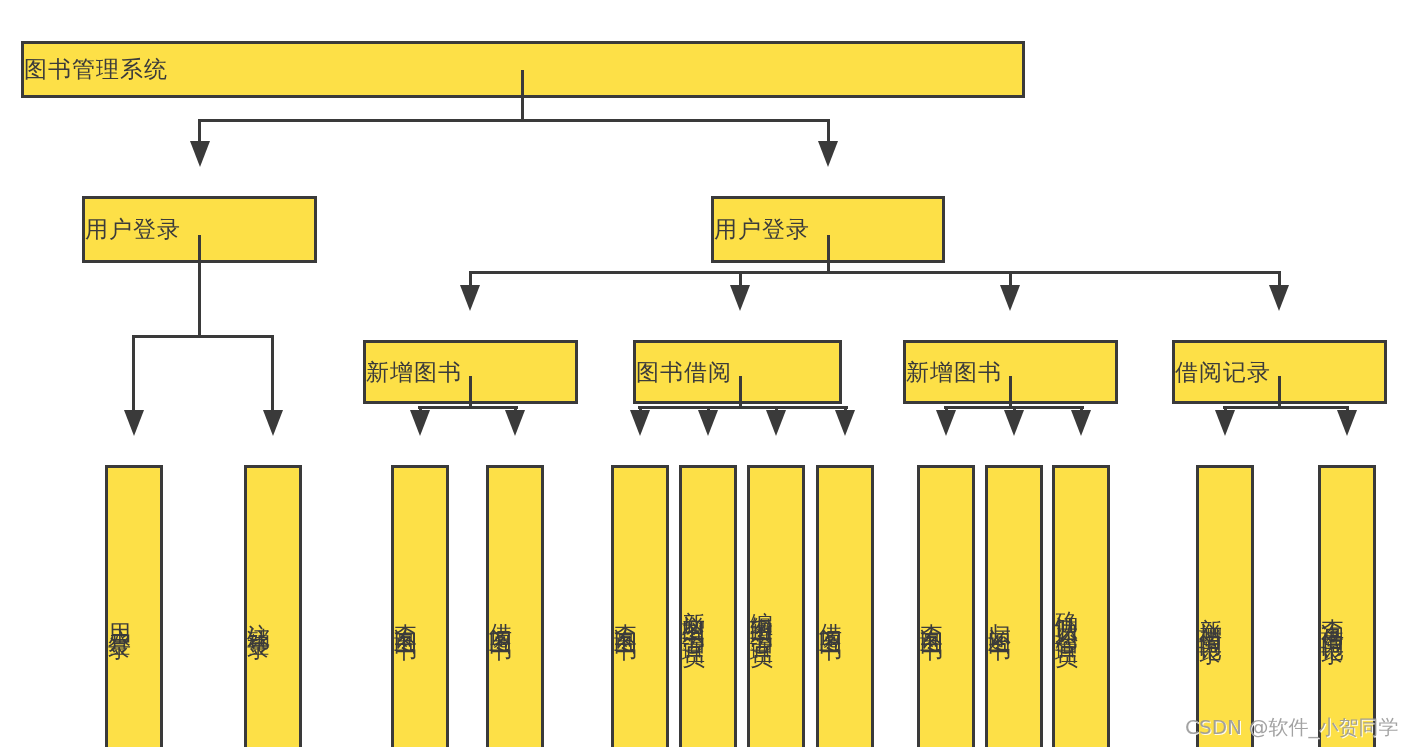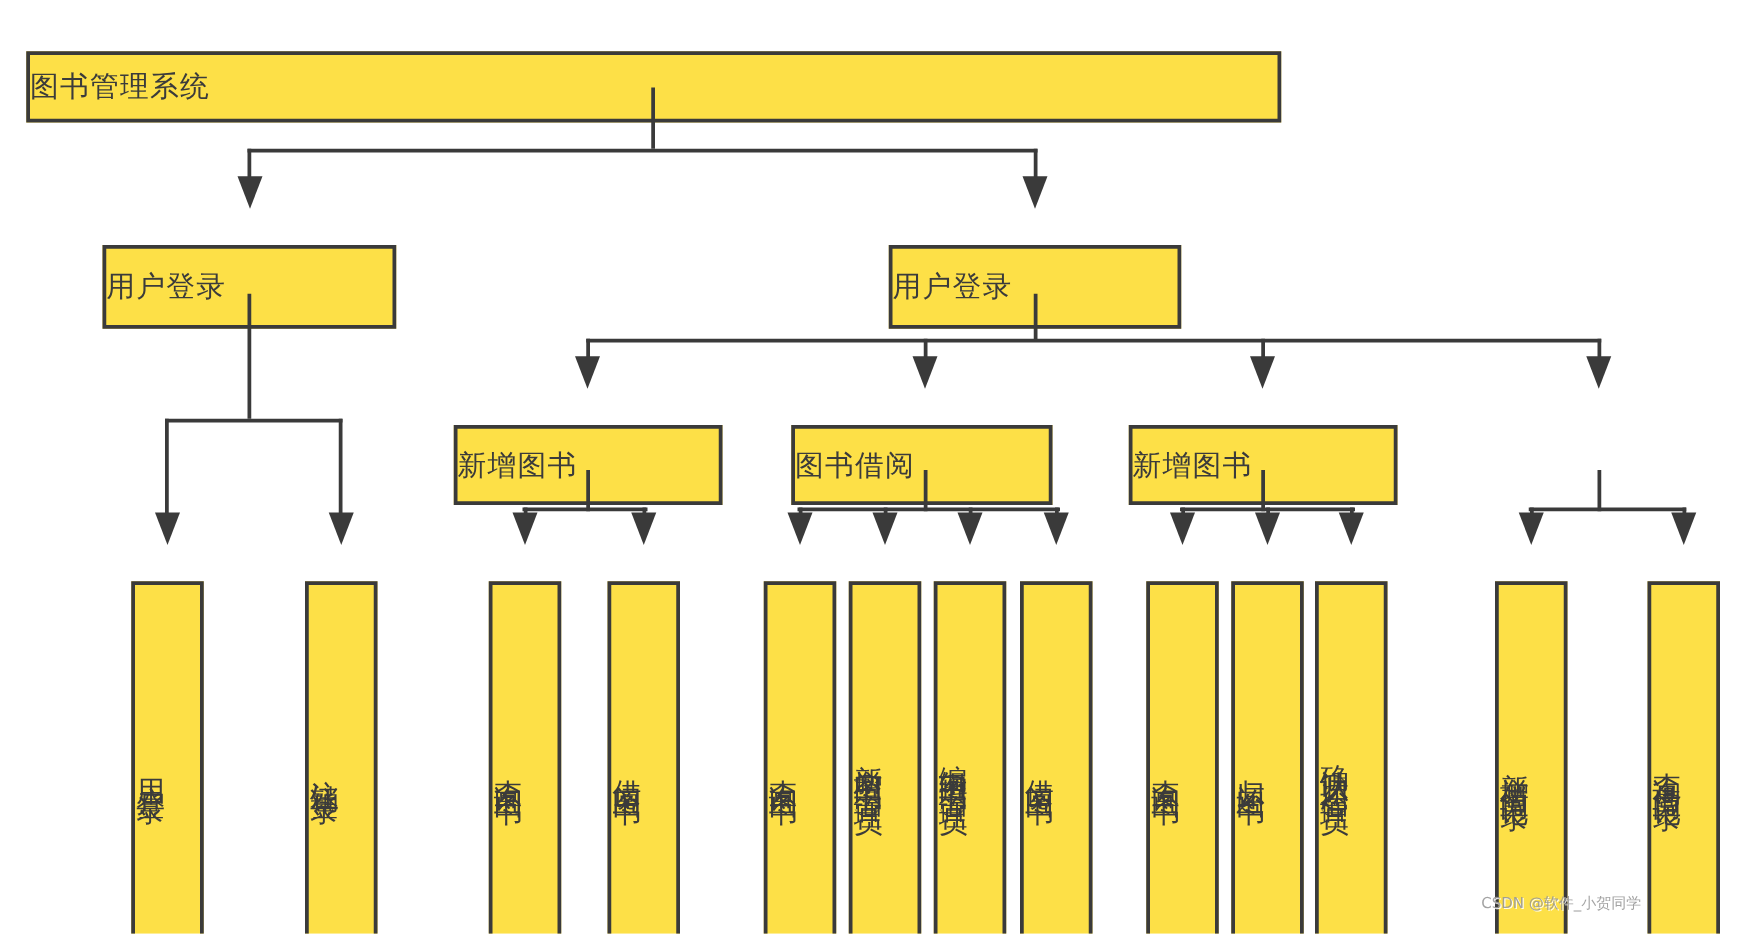--- a/index.html
+++ b/index.html
@@ -36,21 +36,21 @@
     position: absolute;
     width: 0; height: 0;
     border-left: 10px solid transparent;
     border-right: 10px solid transparent;
     border-top: 26px solid #3a3a3a;
   }
   .watermark {
     position: absolute;
     left: 1185px;
     top: 714px;
-    font-size: 12px;
+    font-size: 20px;
     color: rgba(150,150,150,0.88);
     text-shadow: 1px 1px 0 rgba(255,255,255,0.9);
     z-index: 5;
     white-space: nowrap;
   }
 </style>
 </head>
 <body>
 
 <div class="canvas">
@@ -92,20 +92,23 @@
   <div class="arrow" style="left:1269px;top:285px"></div>
 
   <div class="box hbox" style="left:363px;top:312px;width:215px;height:64px">
     <span>新增图书</span>
   </div>
   <div class="box hbox" style="left:633px;top:312px;width:209px;height:64px">
     <span>图书借阅</span>
   </div>
   <div class="box hbox" style="left:903px;top:312px;width:215px;height:64px">
     <span>新增图书</span>
+  </div>
+  <div class="box hbox" style="left:1172px;top:312px;width:215px;height:64px">
+    <span>借阅记录</span>
   </div>
 
   <div class="line" style="left:469px;top:376px;width:3px;height:33px"></div>
   <div class="line" style="left:418px;top:406px;width:100px;height:3px"></div>
   <div class="line" style="left:419px;top:406px;width:3px;height:8px"></div>
   <div class="line" style="left:514px;top:406px;width:3px;height:8px"></div>
   <div class="arrow" style="left:410px;top:410px"></div>
   <div class="arrow" style="left:505px;top:410px"></div>
 
   <div class="line" style="left:739px;top:376px;width:3px;height:33px"></div>

